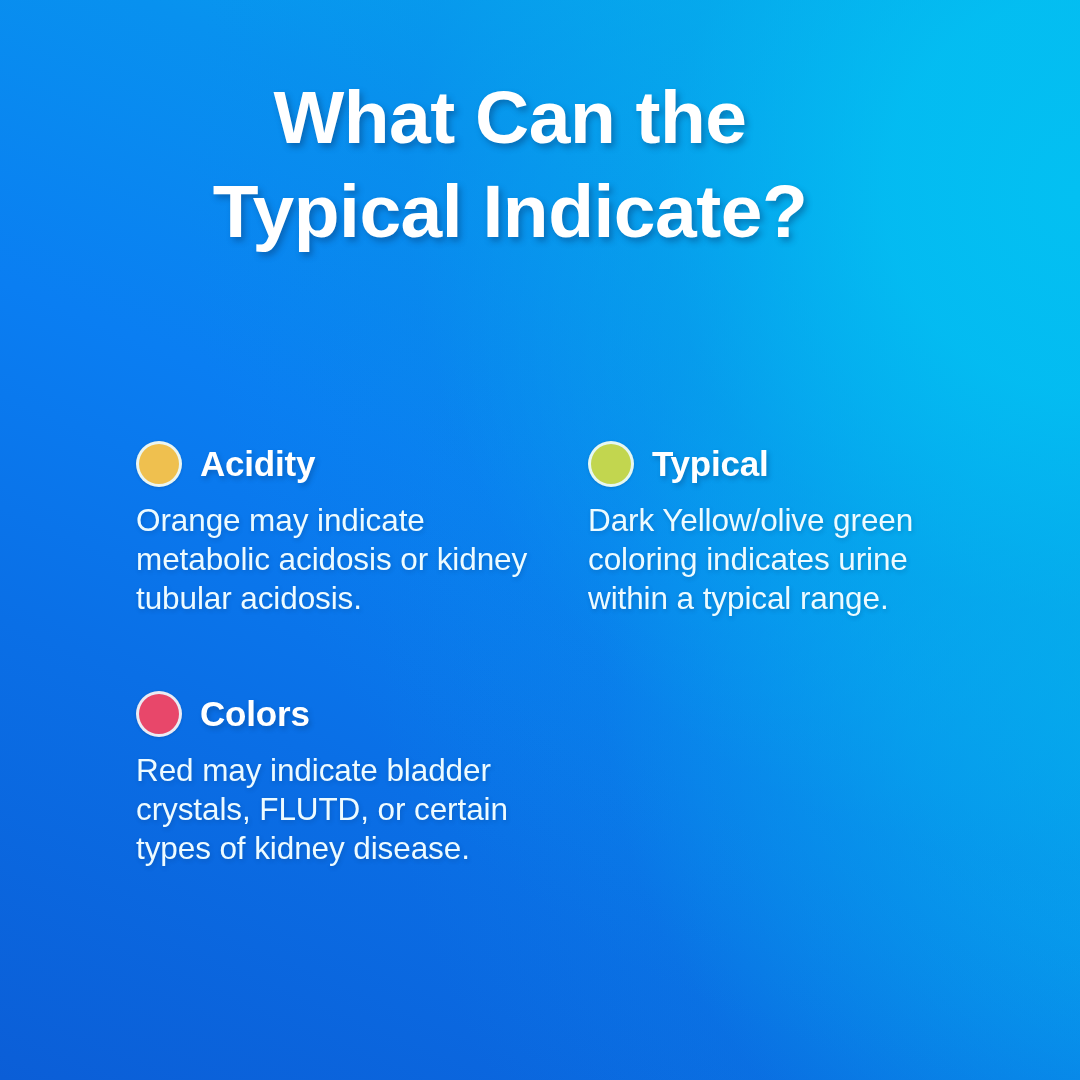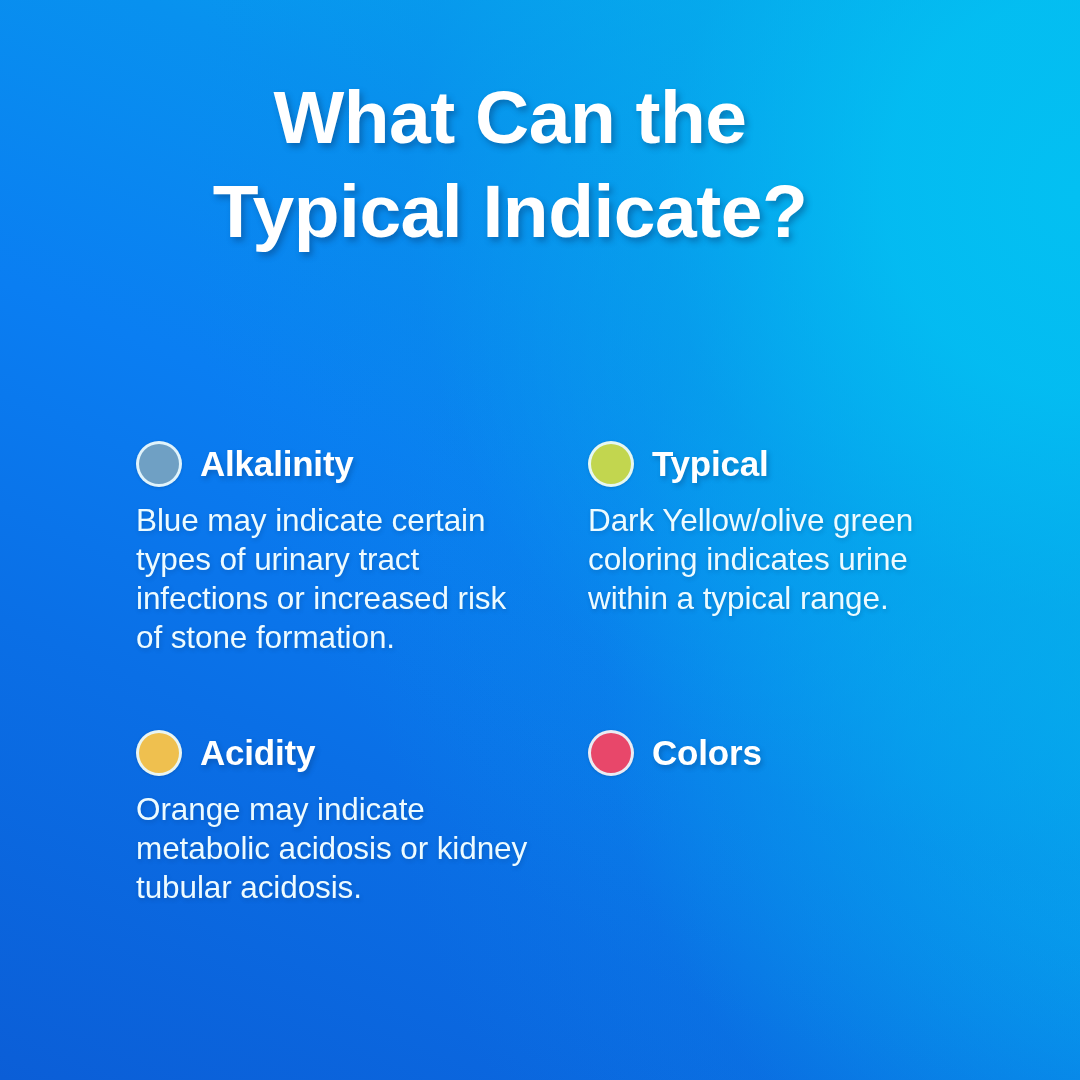--- a/index.html
+++ b/index.html
@@ -104,45 +104,39 @@
 
 <div id="infographic">
 
   <div class="title-block">
     <span class="title-line">What Can the</span>
     <span class="title-line">Typical Indicate?</span>
   </div>
 
   <div class="items-grid">
 
+
     <div class="item">
       <div class="item-head">
-        <span class="swatch" style="background-color: rgb(111, 160, 196);"></span>
-        <span class="item-title">Alkalinity</span>
+        <span class="swatch" style="background-color: rgb(239, 192, 79);"></span>
+        <span class="item-title">Acidity</span>
       </div>
-      <div class="item-desc">Blue may indicate certain types of urinary tract infections or increased risk of stone formation.</div>
+      <div class="item-desc">Orange may indicate metabolic acidosis or kidney tubular acidosis.</div>
     </div>
 
     <div class="item">
       <div class="item-head">
         <span class="swatch" style="background-color: rgb(194, 214, 79);"></span>
         <span class="item-title">Typical</span>
       </div>
       <div class="item-desc">Dark Yellow/olive green coloring indicates urine within a typical range.</div>
     </div>
 
     <div class="item">
       <div class="item-head">
-        <span class="swatch" style="background-color: rgb(239, 192, 79);"></span>
-        <span class="item-title">Acidity</span>
-      </div>
-      <div class="item-desc">Orange may indicate metabolic acidosis or kidney tubular acidosis.</div>
-    </div>
-
-    <div class="item">
-      <div class="item-head">
         <span class="swatch" style="background-color: rgb(232, 71, 106);"></span>
         <span class="item-title">Colors</span>
       </div>
+      <div class="item-desc">Red may indicate bladder crystals, FLUTD, or certain types of kidney disease.</div>
     </div>
 
   </div>
 </div>
 
 </body></html>

